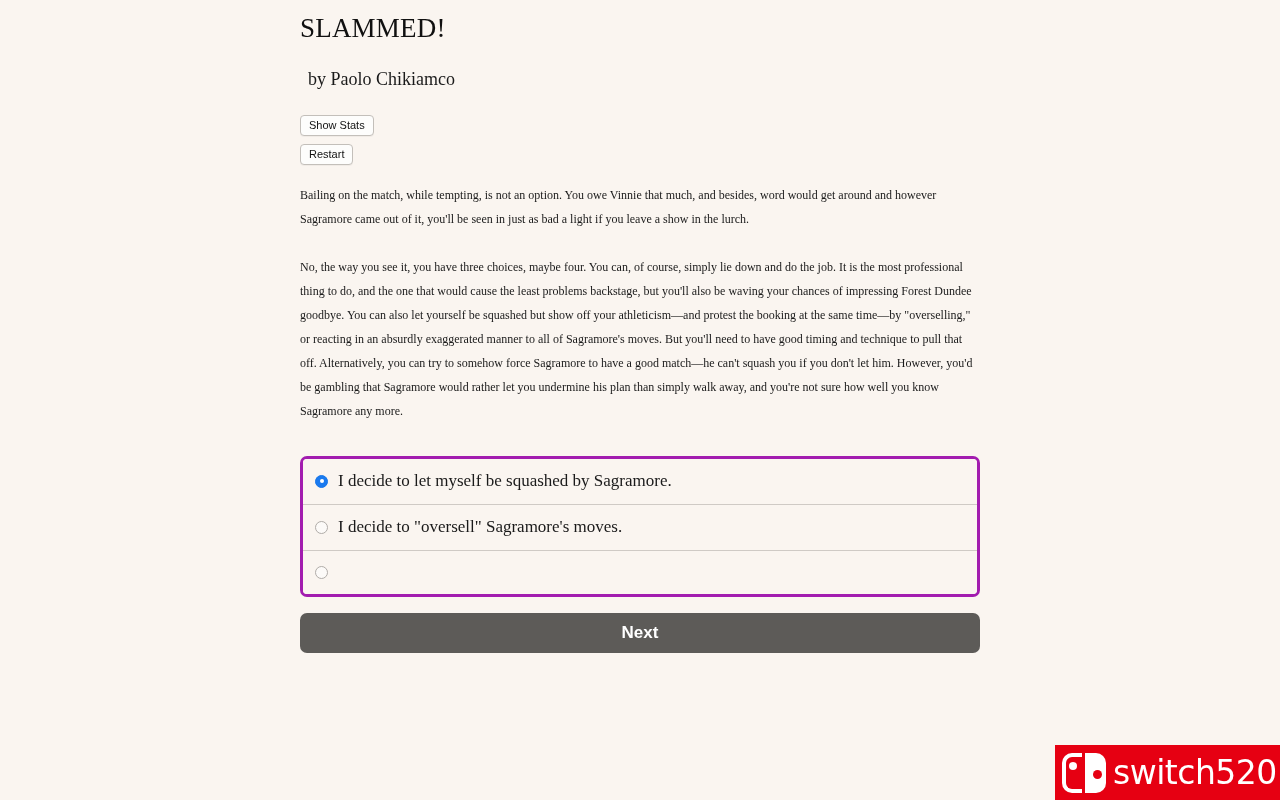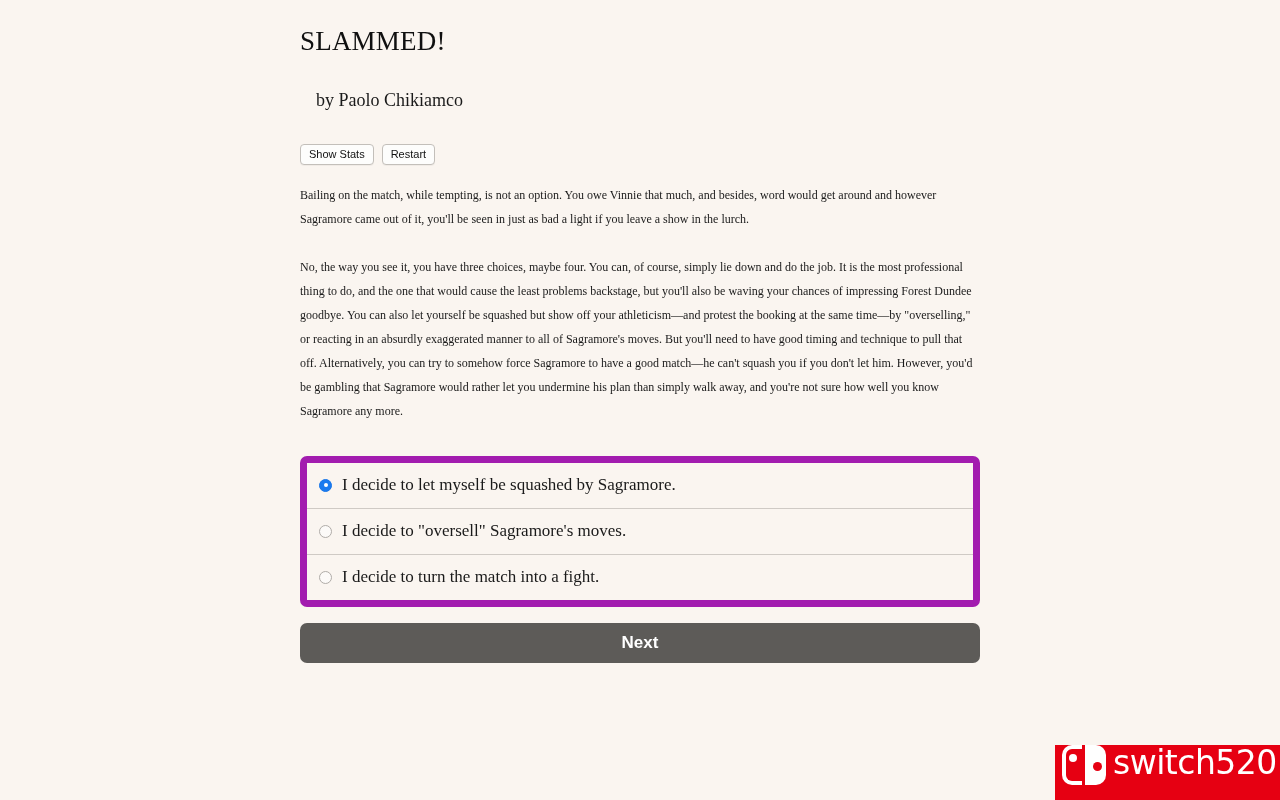--- a/index.html
+++ b/index.html
@@ -22,39 +22,40 @@
     top: 0;
     width: 680px;
   }
 
   .story-title {
     font-family: "Liberation Serif", serif;
     font-size: 27px;
     font-weight: normal;
     letter-spacing: 0.2px;
     margin: 0;
-    padding-top: 26px;
+    padding-top: 13px;
     line-height: 30px;
     color: #101010;
   }
 
   .story-byline {
     font-family: "Liberation Serif", serif;
     font-size: 18px;
     line-height: 22px;
-    margin: 16px;
+    margin: 8px;
     padding-top: 17px;
     color: #1a1a1a;
   }
 
   .toolbar {
     padding-top: 17px;
     display: flex;
     gap: 8px;
     align-items: flex-start;
+    flex-direction: column;
   }
 
   .tool-button {
     font-family: "Liberation Sans", sans-serif;
     font-size: 11px;
     line-height: 12px;
     color: #111;
     background: #fdfdfc;
     border: 1px solid #c3bfba;
     border-radius: 4px;
@@ -74,21 +75,21 @@
     margin: 0 0 24px 0;
     color: #1a1a1a;
     text-align: left;
   }
   .story-body p:last-child {
     margin-bottom: 0;
   }
 
   .choices {
     margin-top: 33px;
-    border: 7px solid #a21caf;
+    border: 3px solid #a21caf;
     border-radius: 7px;
     overflow: hidden;
     background: #faf5f0;
   }
 
   .choice-row {
     display: flex;
     align-items: center;
     gap: 10px;
     padding: 12px 14px 13px 12px;
@@ -157,21 +158,21 @@
 
   
   .watermark {
     position: absolute;
     left: 1055px;
     top: 745px;
     width: 225px;
     height: 55px;
     background: #e60012;
     display: flex;
-    align-items: flex-start;
+    align-items: center;
     padding-left: 6px;
     box-sizing: border-box;
     overflow: hidden;
   }
   .switch-logo {
     width: 46px;
     height: 40px;
     flex: 0 0 46px;
     position: relative;
   }
@@ -249,21 +250,20 @@
     <div class="choice-row">
       <span class="radio checked"></span>
       <span class="choice-label">I decide to let myself be squashed by Sagramore.</span>
     </div>
     <div class="choice-row">
       <span class="radio"></span>
       <span class="choice-label">I decide to "oversell" Sagramore's moves.</span>
     </div>
     <div class="choice-row">
       <span class="radio"></span>
-      <span class="choice-label">I decide to turn the match into a fight.</span>
     </div>
   </div>
 
   <button class="next-button">Next</button>
 
 </div>
 
 <div class="watermark">
   <div class="switch-logo">
     <div class="joycon-left"></div>

